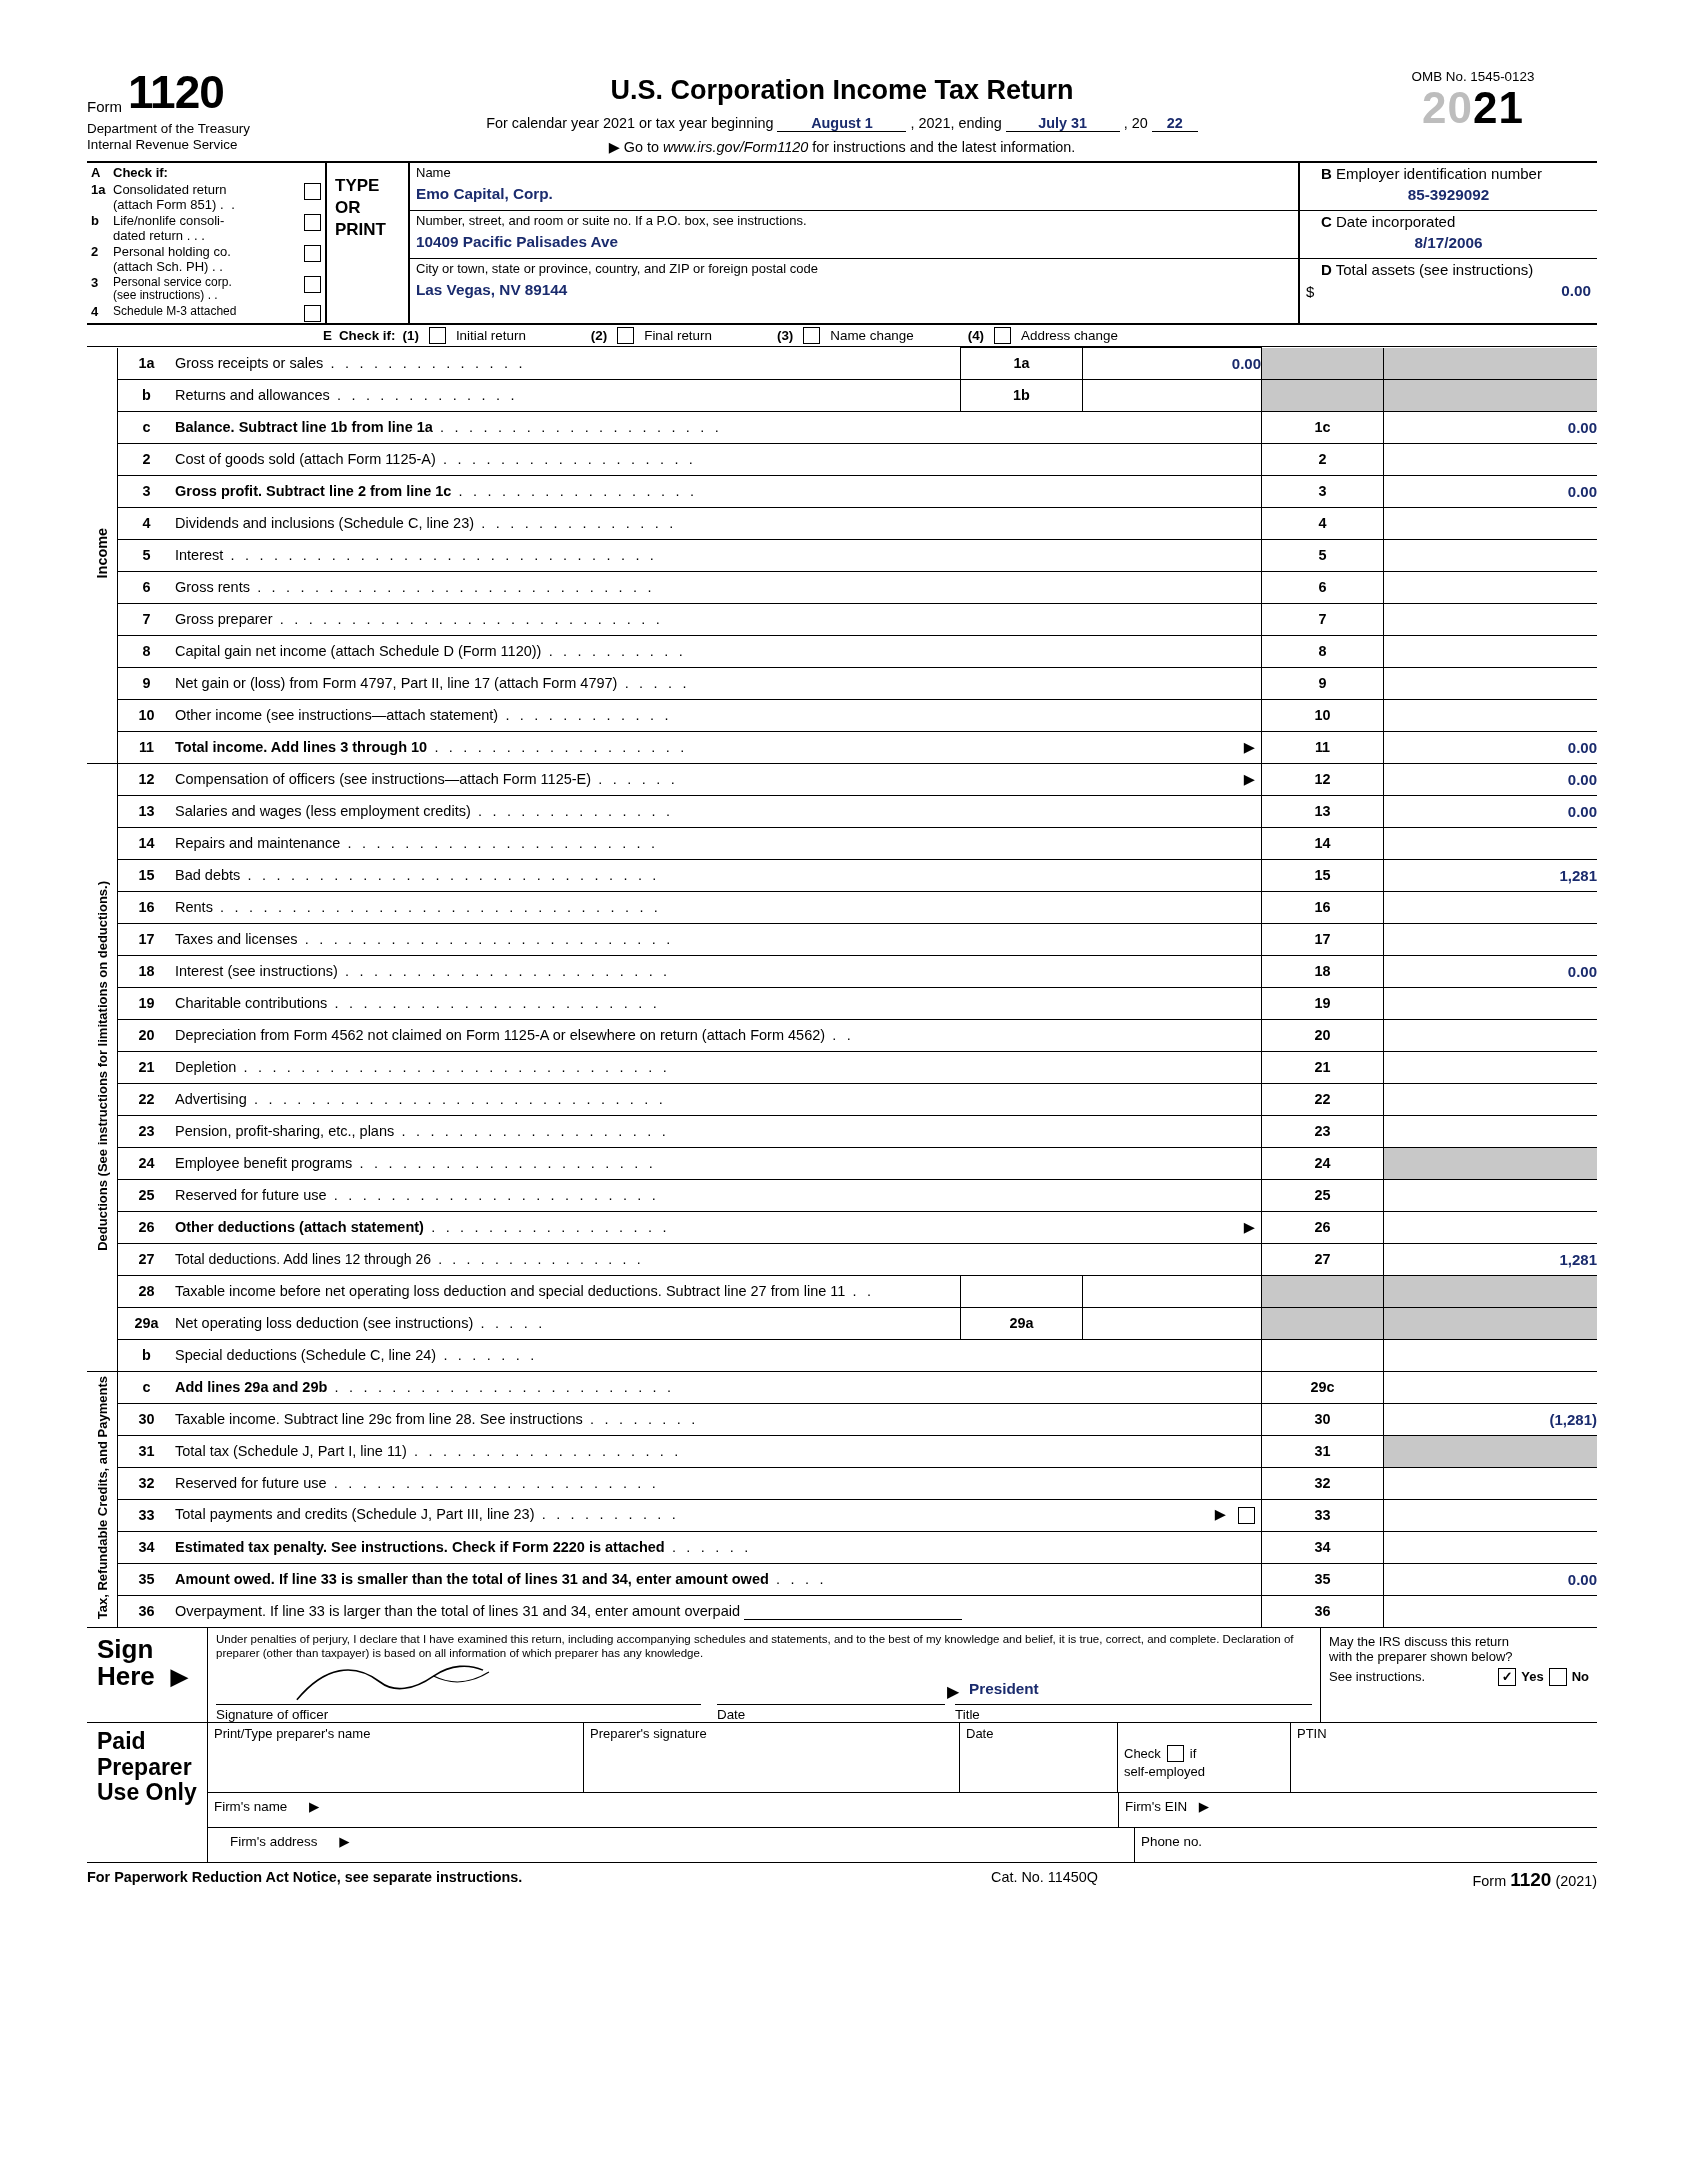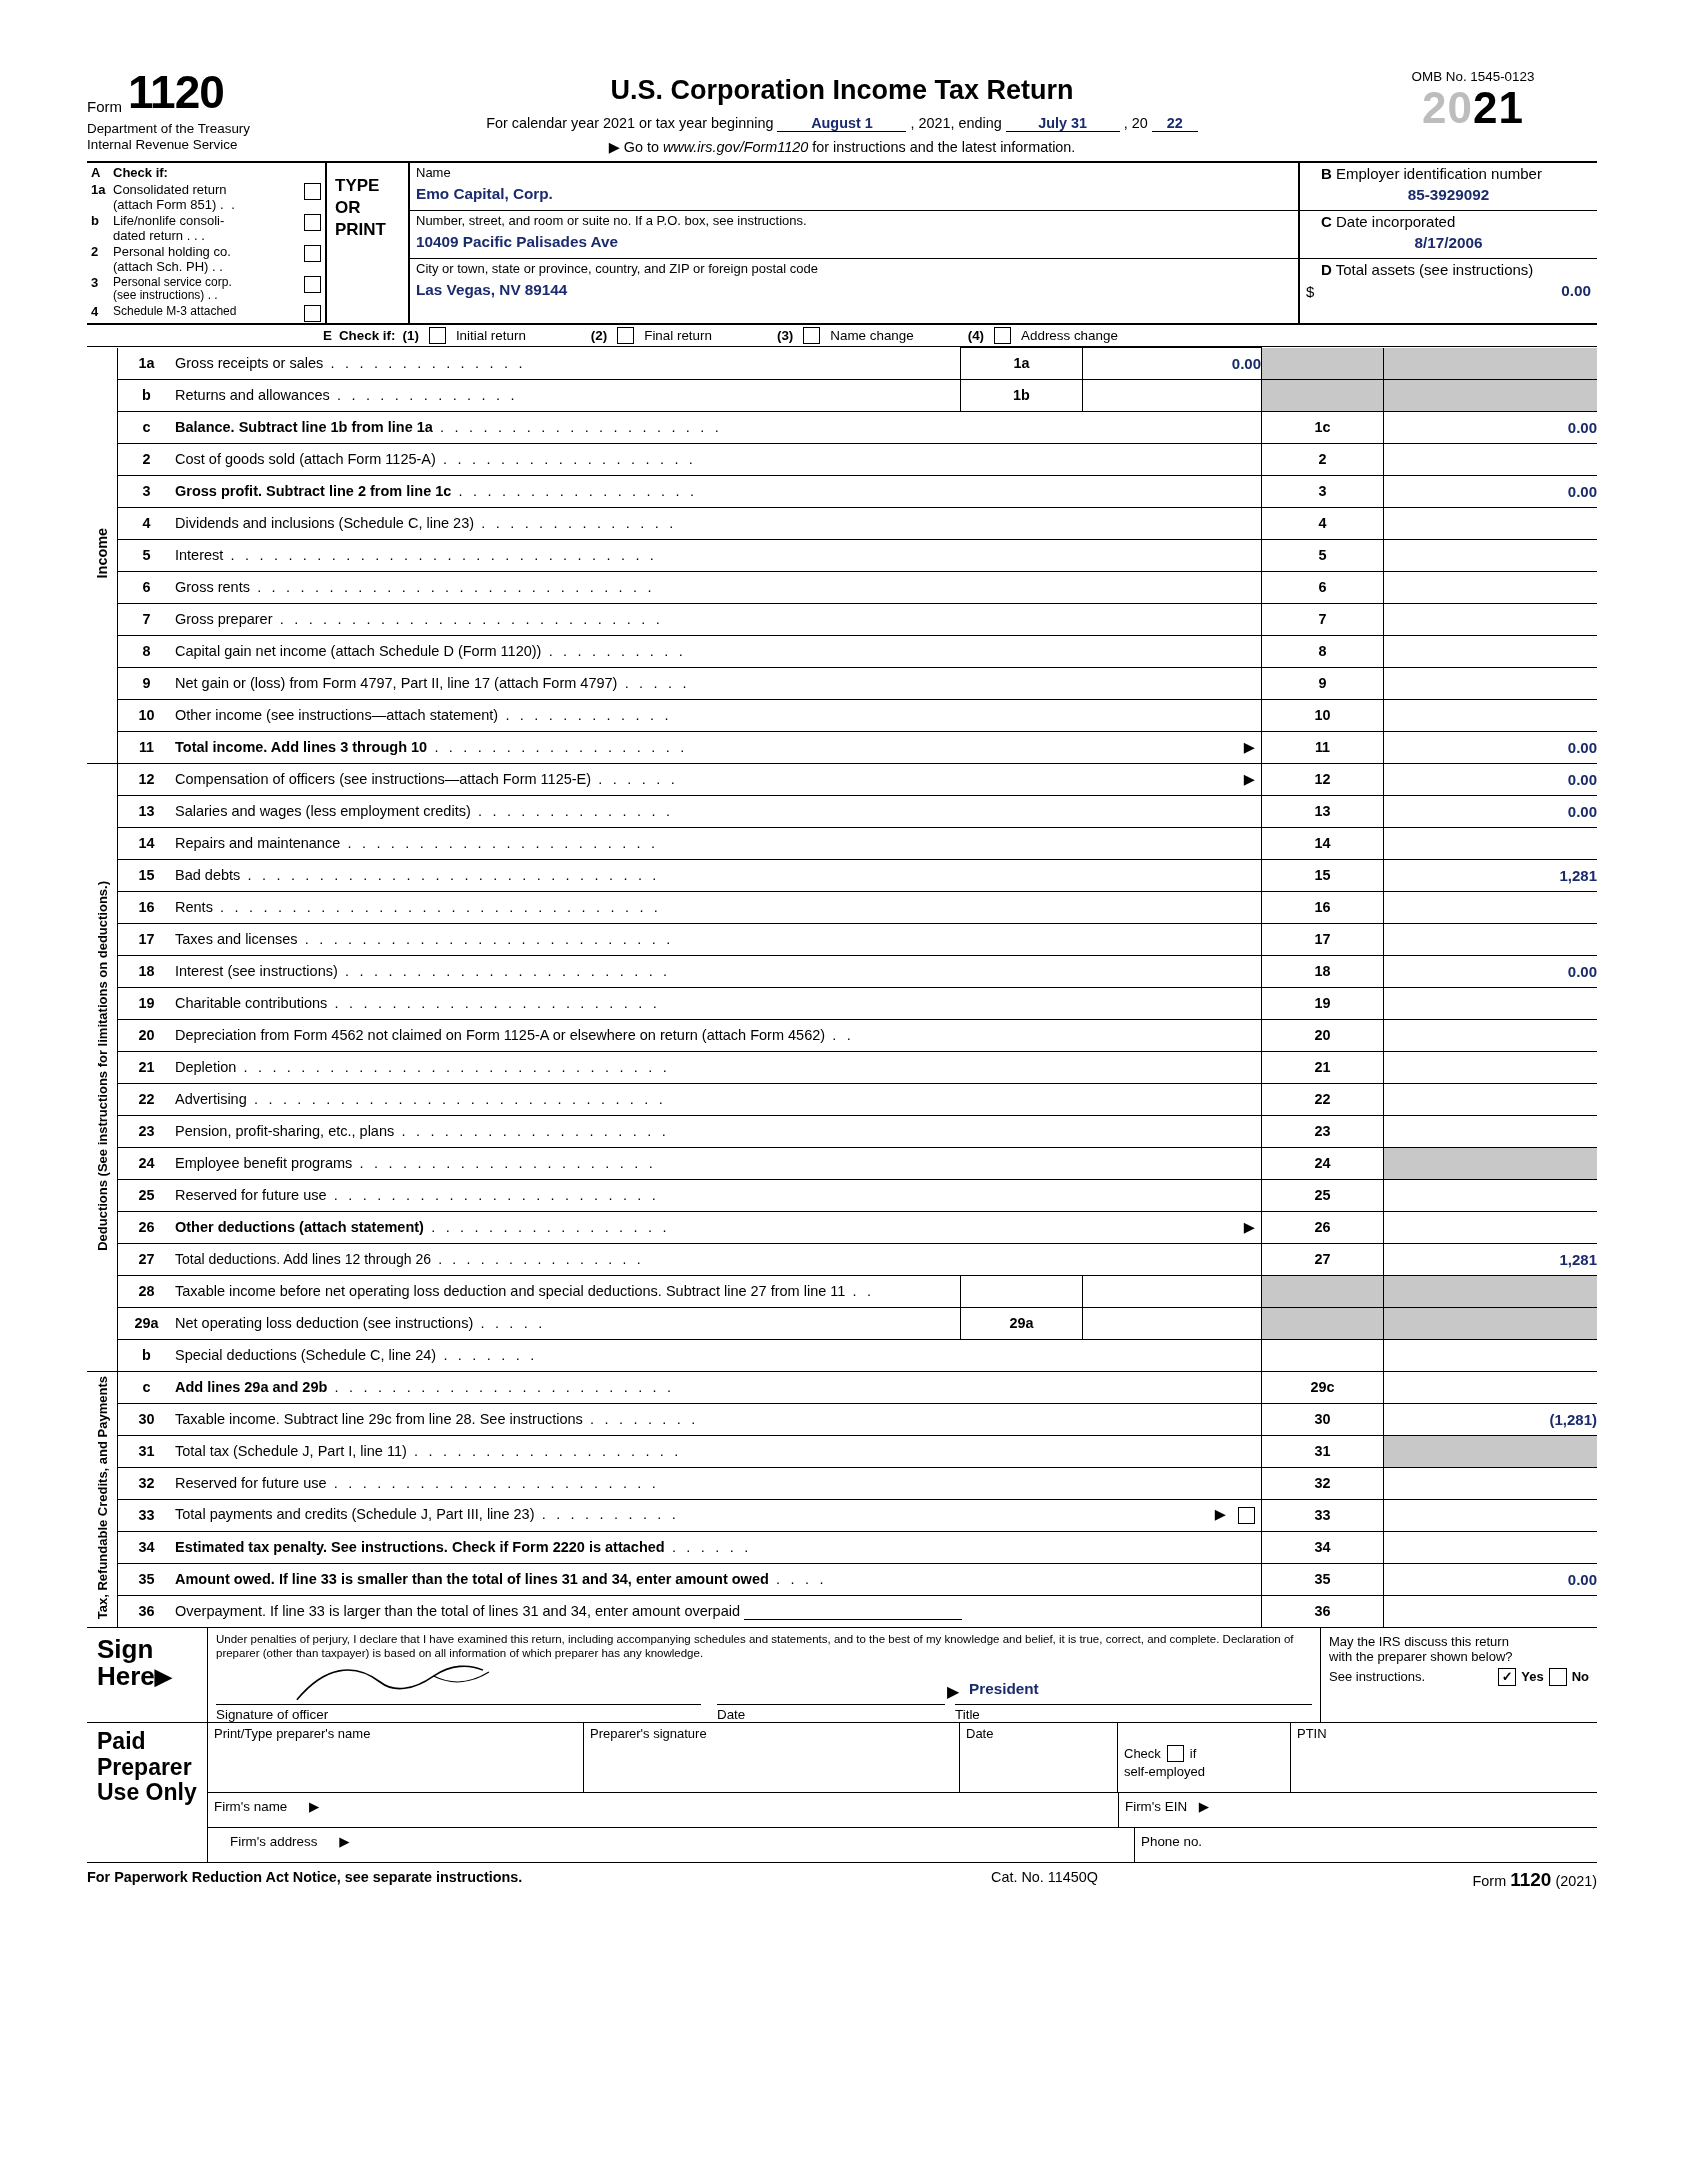--- a/index.html
+++ b/index.html
@@ -533,21 +533,21 @@
       </td>
       <td class="amtcell">36</td>
       <td class="amtval"></td>
     </tr>
   </tbody>
       </table>
 
   <div class="signwrap">
     <div class="signlbl">
       <div class="t">Sign</div>
-      <div class="t" style="display:flex;align-items:center;gap:0;text-align:right;">
+      <div class="t" style="display:flex;align-items:center;gap:16px;text-align:right;">
         <span>Here</span>
         <span style="font-size:22px">▶</span>
       </div>
     </div>
     <div class="signmain">
       <div class="perj">Under penalties of perjury, I declare that I have examined this return, including accompanying schedules and statements, and to the best of my knowledge and belief, it is true, correct, and complete. Declaration of preparer (other than taxpayer) is based on all information of which preparer has any knowledge.</div>
       <div style="position:relative;height:44px;">
         <svg width="297" height="44" style="position:absolute;left:69px;top:0;" viewBox="0 0 300 44">
           <path d="M12,40 C40,6 70,2 96,22 C110,33 130,30 150,16 C168,4 186,4 200,10" fill="none" stroke="#000" stroke-width="1.6"></path>
           <path d="M150,16 C170,26 190,22 206,12" fill="none" stroke="#000" stroke-width="1.2"></path>

